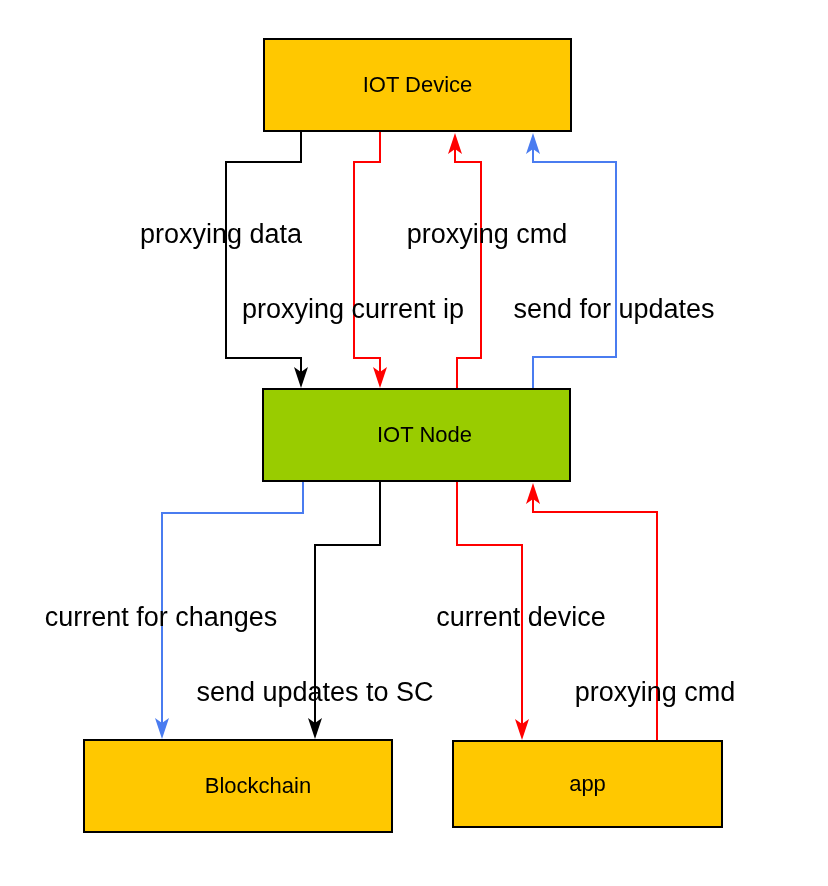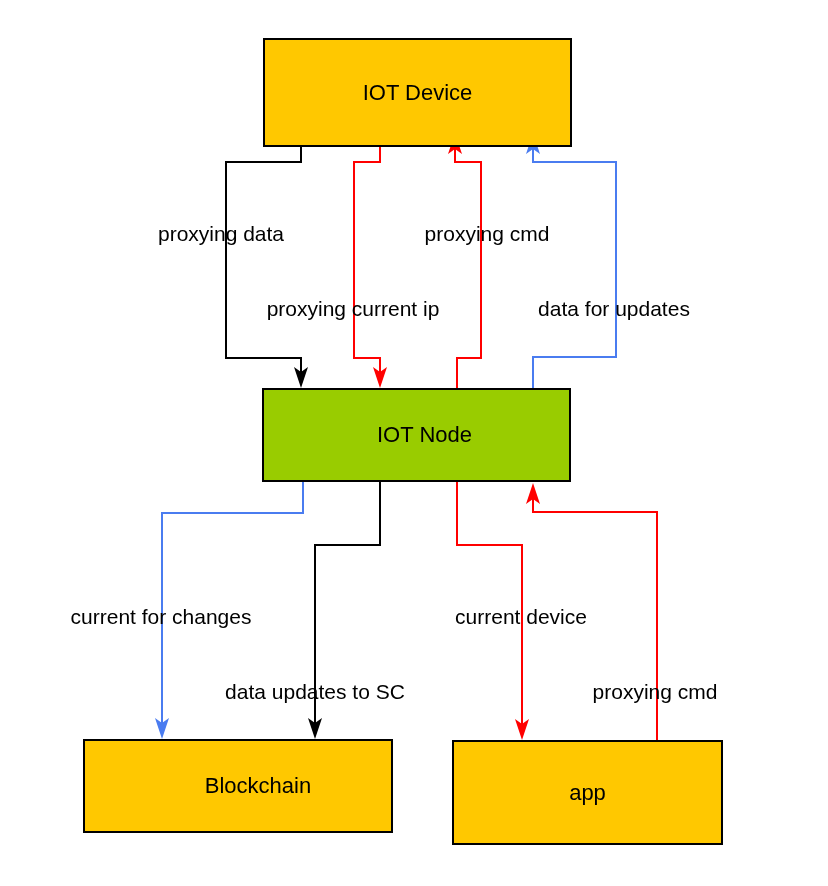--- a/index.html
+++ b/index.html
@@ -29,29 +29,29 @@
     position: absolute;
     box-sizing: border-box;
     border: 2px solid #000000;
     display: flex;
     align-items: center;
     justify-content: center;
     z-index: 2;
     font-size: 22px;
     color: #000000;
   }
-  .node-iot-device { left: 263px; top: 38px;  width: 309px; height: 109px; }
+  .node-iot-device { left: 263px; top: 38px;  width: 309px; height: 94px; }
   .node-iot-node   { left: 262px; top: 388px; width: 309px; height: 94px; }
   .node-blockchain { left: 83px;  top: 739px; width: 310px; height: 94px; padding-left: 40px; }
-  .node-app        { left: 452px; top: 740px; width: 271px; height: 105px; }
+  .node-app        { left: 452px; top: 740px; width: 271px; height: 88px; }
   .edge-label {
     position: absolute;
     transform: translate(-50%, -50%);
     white-space: nowrap;
-    font-size: 21px;
+    font-size: 27px;
     color: #000000;
     z-index: 3;
   }
   .lbl-proxying-data      { left: 221px; top: 234px; }
   .lbl-proxying-cmd-top   { left: 487px; top: 234px; }
   .lbl-receive-current-ip { left: 353px; top: 309px; }
   .lbl-push-for-updates   { left: 614px; top: 309px; }
   .lbl-listen-for-changes { left: 161px; top: 617px; }
   .lbl-locate-device      { left: 521px; top: 617px; }
   .lbl-send-updates-to-sc { left: 315px; top: 692px; }
@@ -104,23 +104,23 @@
   <div class="node node-app" style="background-color: rgb(255, 200, 0);">
     <span>app</span>
   </div>
 
   <div class="edge-label lbl-proxying-data">proxying data</div>
 
   <div class="edge-label lbl-proxying-cmd-top">proxying cmd</div>
 
   <div class="edge-label lbl-receive-current-ip">proxying current ip</div>
 
-  <div class="edge-label lbl-push-for-updates">data for updates</div>
+  <div class="edge-label lbl-push-for-updates">send for updates</div>
 
   <div class="edge-label lbl-listen-for-changes">current for changes</div>
 
   <div class="edge-label lbl-locate-device">current device</div>
 
-  <div class="edge-label lbl-send-updates-to-sc">data updates to SC</div>
+  <div class="edge-label lbl-send-updates-to-sc">send updates to SC</div>
 
   <div class="edge-label lbl-proxying-cmd-bottom">proxying cmd</div>
 
 </div>
 
 </body></html>

